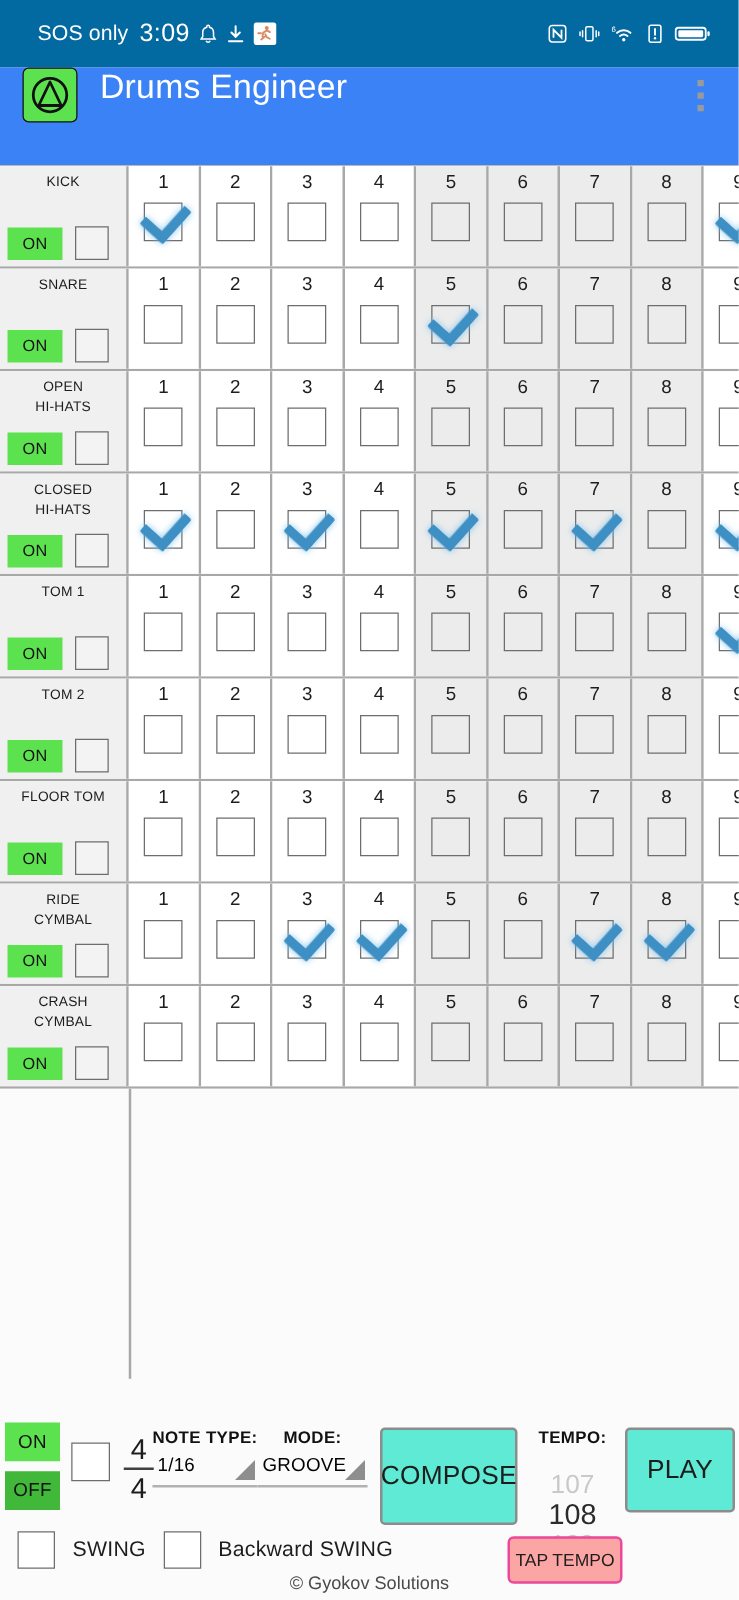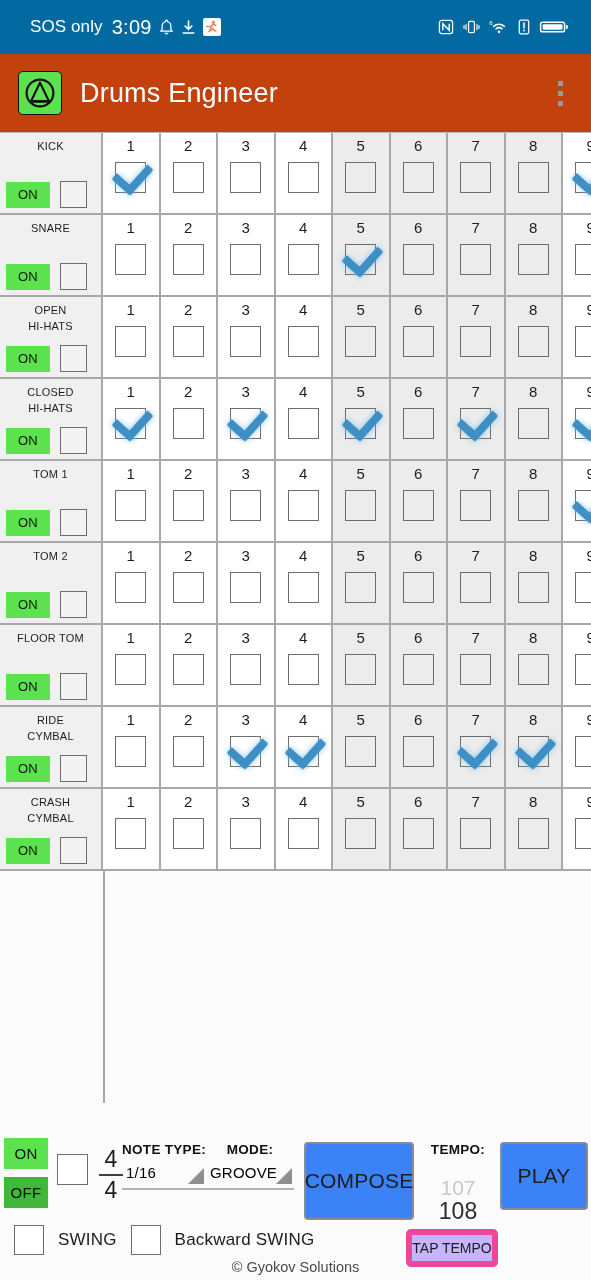--- a/index.html
+++ b/index.html
@@ -22,22 +22,22 @@
   .sb-clock { font-size: 20px; font-weight: 500; margin-left: 2px; letter-spacing: .3px; }
   .sb-right { display: flex; align-items: center; gap: 9px; }
   .sb-ic { display: block; }
   .run-ic {
     width: 18px; height: 18px; background: #fff; border-radius: 2px;
     display: flex; align-items: center; justify-content: center;
   }
 
   
   .appbar {
-    height: 78px; background: #c2410c;
-    display: flex; align-items: center; padding: 0 16px 0 18px;
+    height: 78px; background: #3b82f6;
+    display: flex; padding: 0 16px 0 18px;
   }
   .app-logo {
     width: 44px; height: 44px; background: #5de24f; border-radius: 5px;
     display: flex; align-items: center; justify-content: center; flex: none;
     border: 1px solid #111;
   }
   .app-title {
     color: #fff; font-size: 27px; margin-left: 18px; font-weight: 400;
     letter-spacing: .2px; white-space: nowrap;
   }
@@ -141,39 +141,39 @@
     content: ""; position: absolute; right: 2px; bottom: 4px;
     border-style: solid; border-width: 0 0 16px 16px;
     border-color: transparent transparent #8e8e8e transparent;
   }
   #g-note { left: 122px; }
   #g-note .spinner { width: 84px; }
   #g-mode { left: 206px; }
   #g-mode .spinner { width: 88px; }
 
   .big-btn {
-    position: absolute; background: #3b82f6; border: 2px solid #8c8c8c;
+    position: absolute; background: #5eead4; border: 2px solid #8c8c8c;
     border-radius: 4px; display: flex; align-items: center;
     justify-content: center; font-size: 21px; color: #1d1d1d; cursor: pointer;
     letter-spacing: .2px;
   }
   #btn-compose { left: 304px; top: 10px; width: 110px; height: 78px; }
   #btn-play    { left: 500px; top: 10px; width: 88px;  height: 68px; }
 
   .tempo-wrap {
     position: absolute; left: 418px; top: 10px; width: 80px; text-align: center;
   }
   .tempo-lbl { font-size: 13.5px; font-weight: bold; color: #111; letter-spacing: .3px; }
   .tempo-picker { margin-top: 19px; cursor: pointer; }
   .t-prev, .t-next { font-size: 21px; color: #c9c9c9; line-height: 23px; }
   .t-cur { font-size: 23px; color: #2b2b2b; line-height: 25px; font-weight: 500; }
 
   #btn-tap {
     position: absolute; left: 406px; top: 97px; width: 92px; height: 38px;
-    background: #c4b5fd; border: 6px solid #ec4899; border-radius: 5px;
+    background: #fca5a5; border: 2px solid #ec4899; border-radius: 5px;
     display: flex; align-items: center; justify-content: center;
     font-size: 14px; color: #1d1d1d; cursor: pointer;
   }
 
   .swing-row {
     position: absolute; left: 14px; top: 93px; display: flex;
     align-items: center; gap: 14px;
   }
   .sw-box {
     width: 30px; height: 30px; border: 1px solid #6d6d6d; background: #fff;

